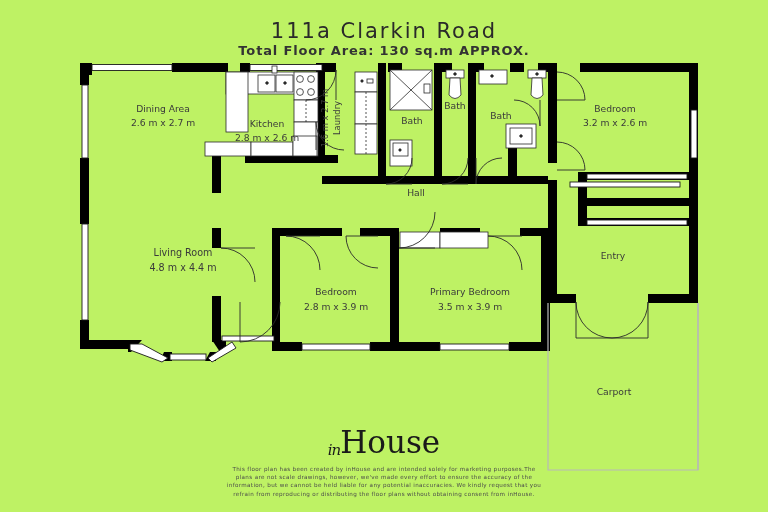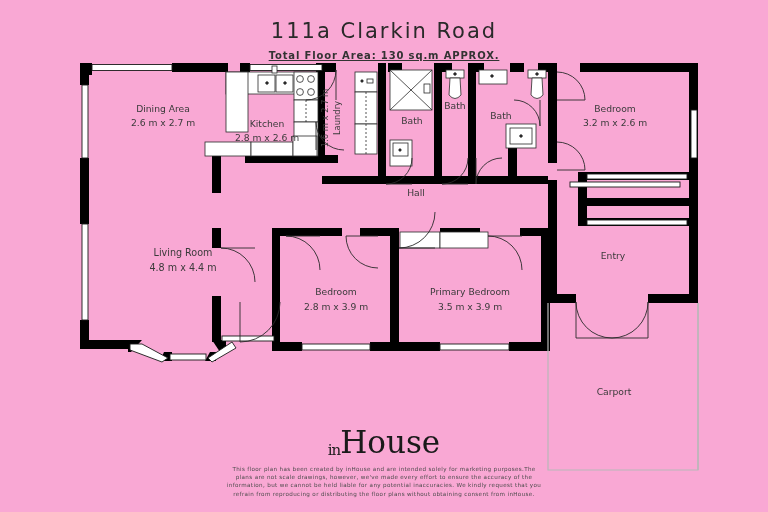--- a/index.html
+++ b/index.html
@@ -6,55 +6,54 @@
   html, body {
     margin: 0; padding: 0;
     width: 768px; height: 512px;
     background: #ffffff;
     font-family: "DejaVu Sans", sans-serif;
     overflow: hidden;
   }
   #page {
     position: relative;
     width: 768px; height: 512px;
-    background: #f9a8d4;
+    background: #bef264;
   }
 
   
   .header { position: absolute; top: 0; left: 0; width: 768px; text-align: center; }
   .title {
     font-size: 21px;
     letter-spacing: 2.0px;
     color: #2a2a2a;
     font-weight: 400;
     margin-top: 19px;
     font-family: "DejaVu Sans", sans-serif;
   }
   .subtitle {
-    font-size: 10px;
+    font-size: 13px;
     letter-spacing: 0.85px;
     color: #333;
-    margin-top: 7px;
     font-weight: 700;
-    text-decoration: underline;
   }
 
   
   #plan { position: absolute; left: 0; top: 0; width: 768px; height: 512px; }
 
   
   .footer { position: absolute; left: 0; top: 428px; width: 768px; text-align: center; }
   .logo-wrap {
     display: inline-block;
     position: relative;
     height: 28px;
     line-height: 28px;
   }
   .logo-in {
     font-family: "DejaVu Serif", serif;
+    font-style: italic;
     font-size: 15px;
     color: #1a1a1a;
     letter-spacing: -1px;
     vertical-align: -2px;
   }
   .logo-house {
     font-family: "DejaVu Serif", serif;
     font-size: 31px;
     color: #1a1a1a;
     letter-spacing: 0px;

